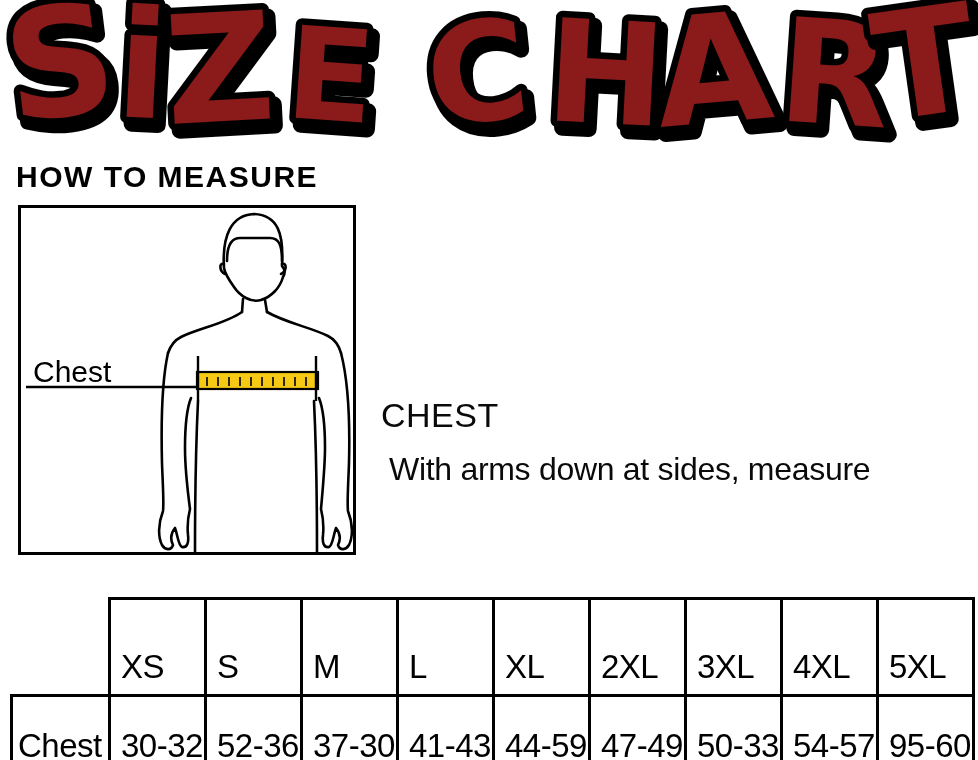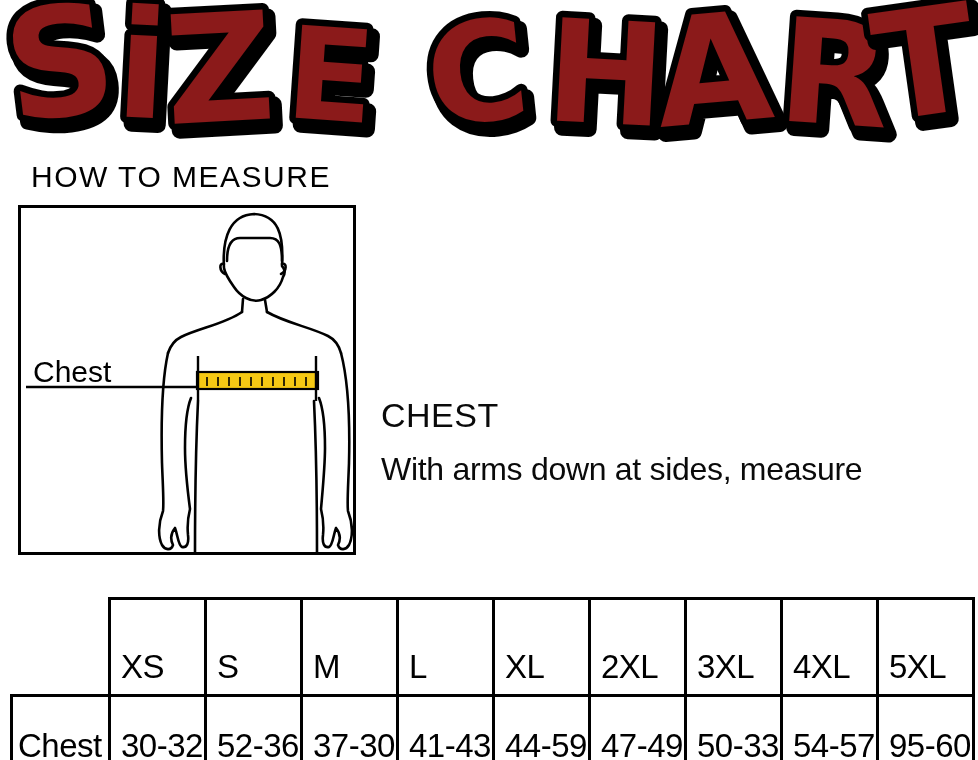--- a/index.html
+++ b/index.html
@@ -11,42 +11,42 @@
     overflow: hidden;
     position: relative;
   }
   #stage { position: absolute; inset: 0; width: 978px; height: 760px; }
 
   
   #title-svg { position: absolute; left: 0; top: 0; }
 
   
   .how-heading {
-    position: absolute; left: 31px; top: 160px;
-    font-size: 30px; font-weight: 400; letter-spacing: 1.5px;
+    position: absolute; left: 16px; top: 160px;
+    font-size: 30px; font-weight: 700; letter-spacing: 1.5px;
     color: #000;
     white-space: nowrap;
   }
 
   
   .figure-box {
     position: absolute; left: 18px; top: 205px;
     width: 338px; height: 350px;
     border: 3px solid #000;
     background: #fff;
   }
   .figure-box svg { display: block; }
 
   
   .chest-info { position: absolute; left: 381px; top: 396px; width: 597px; }
   .chest-info .chest-heading {
     font-size: 34px; font-weight: 400; letter-spacing: 0.5px;
     color: #0a0a0a;
   }
-  .chest-info .desc { margin-top: 18px; }
+  .chest-info .desc { margin-top: 18px; margin-left: 8px; }
   .chest-info .desc div {
     font-size: 32px; font-weight: 400; line-height: 33px;
     letter-spacing: -0.3px;
     color: #0a0a0a;
     white-space: nowrap;
   }
 
   
   .size-table {
     position: absolute; left: 10px; top: 597px;

